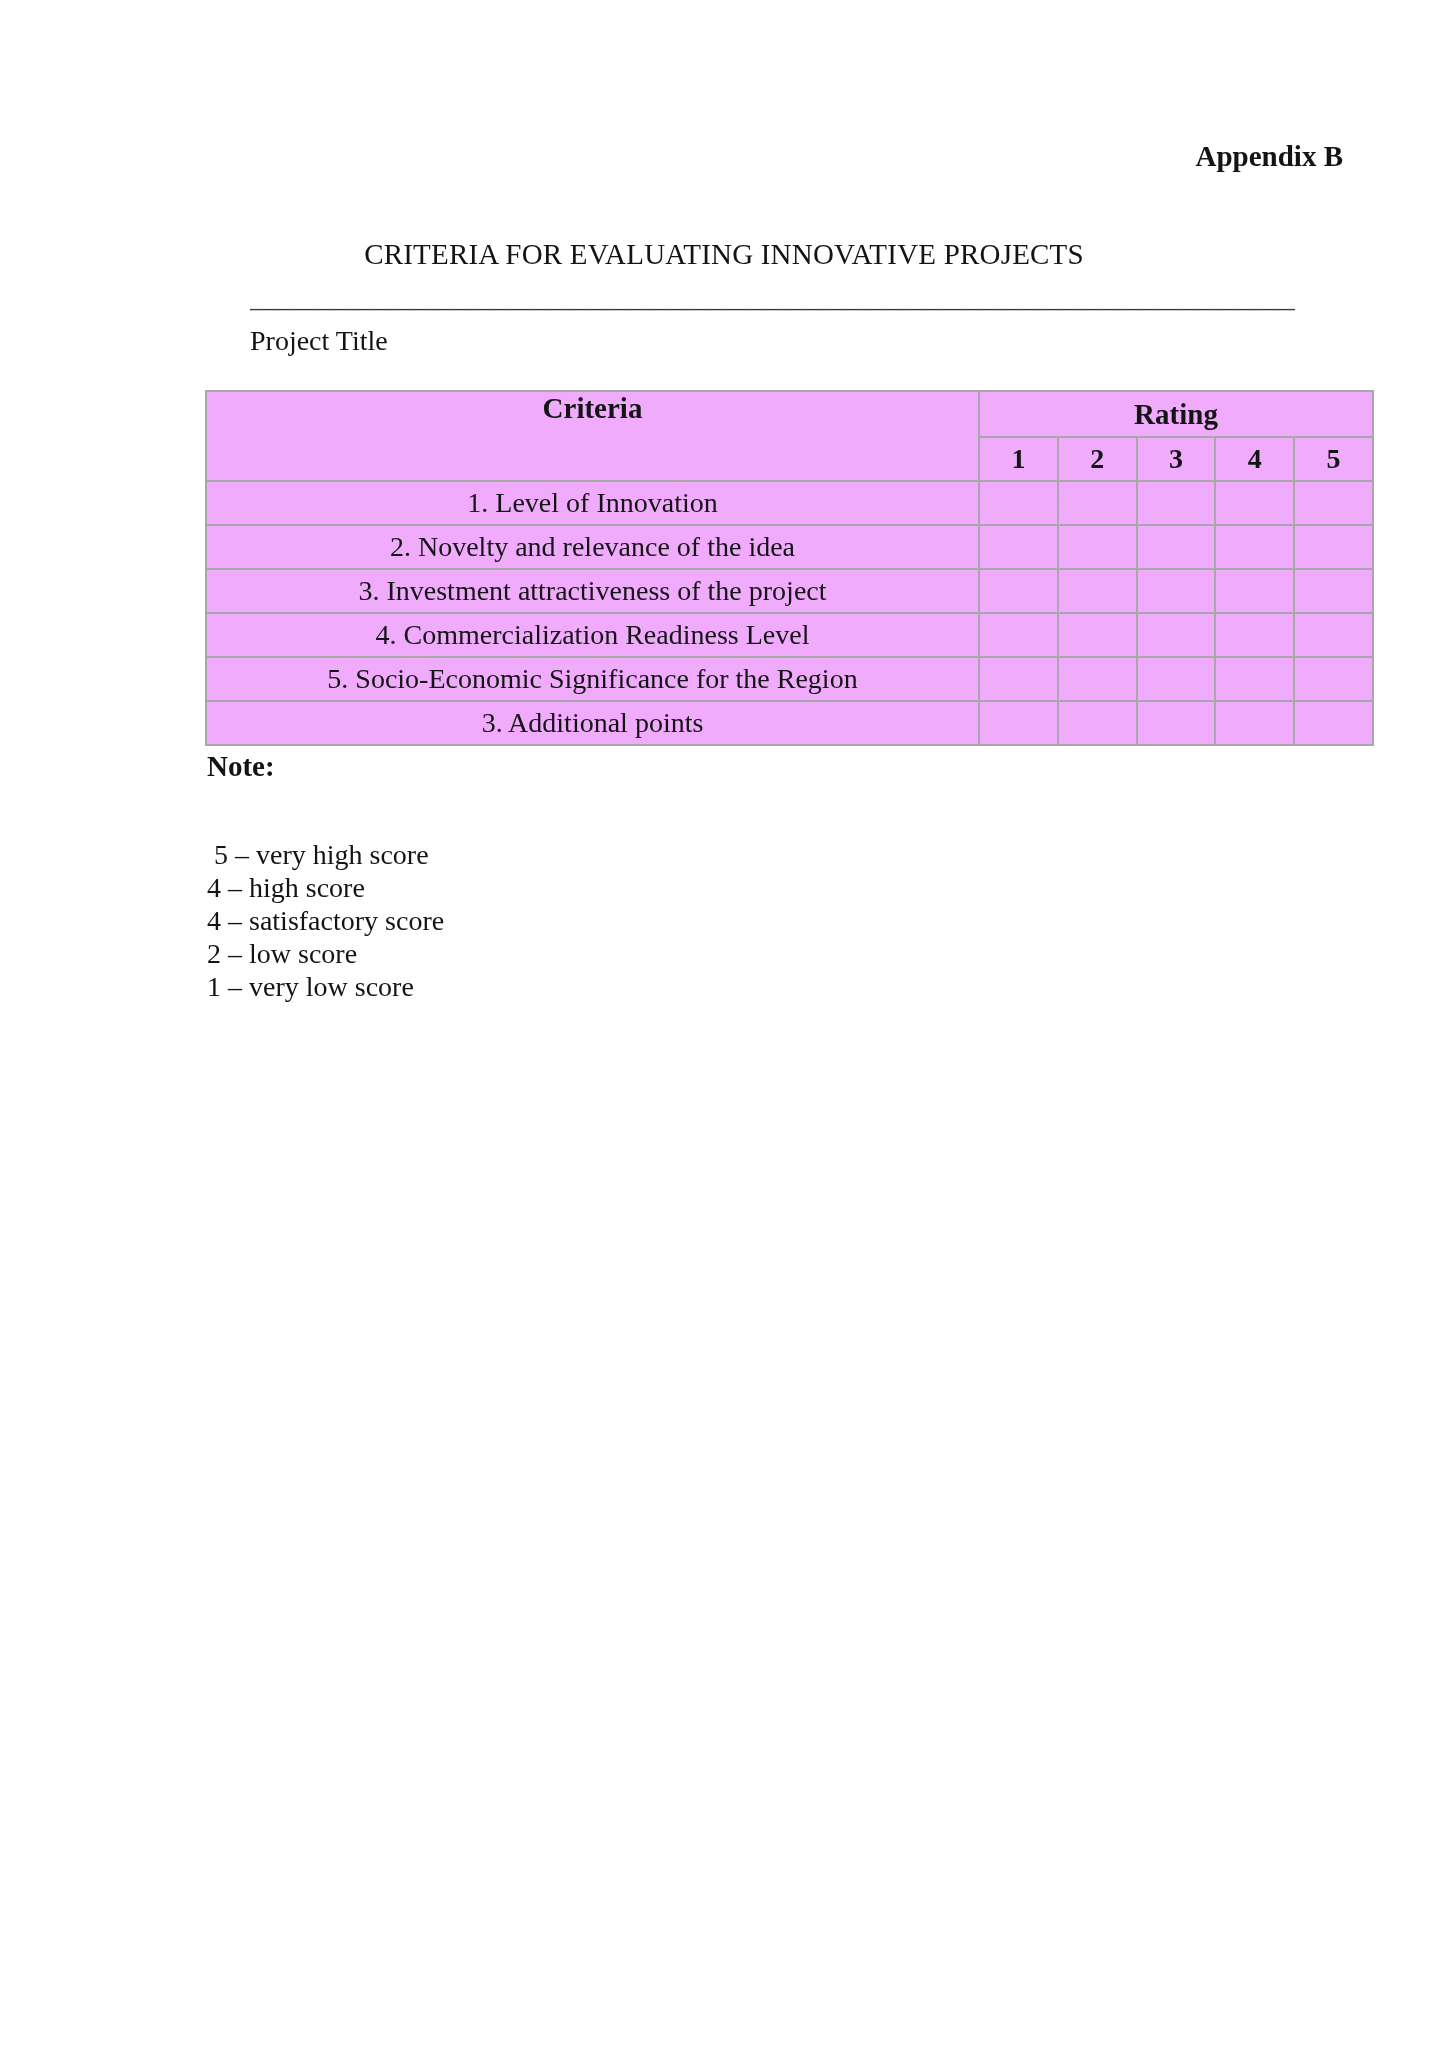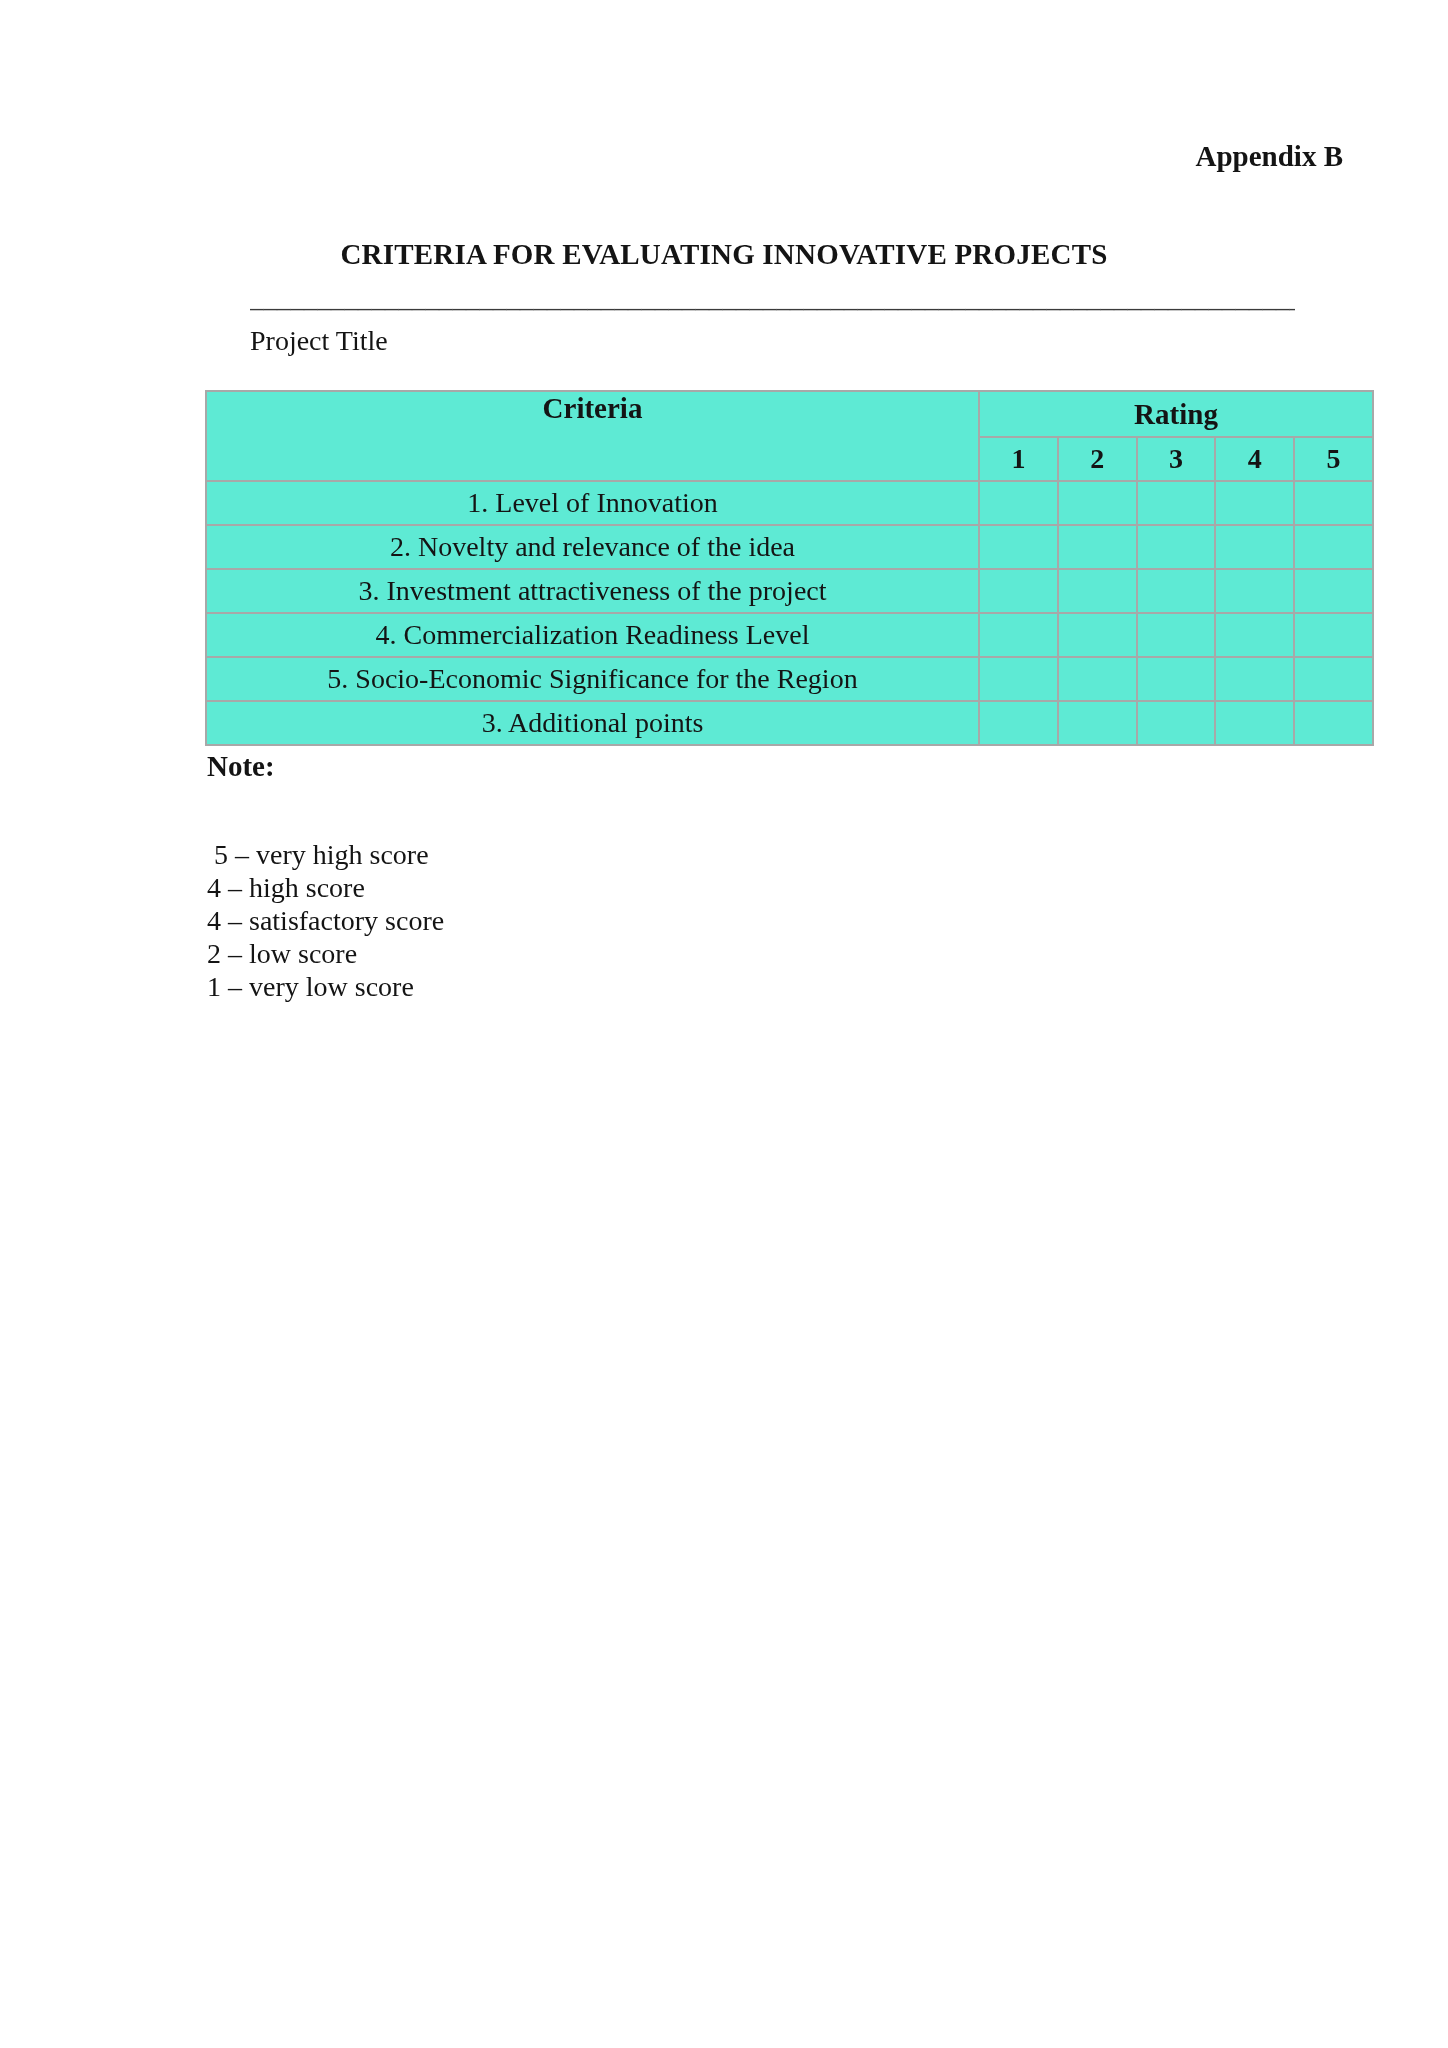--- a/index.html
+++ b/index.html
@@ -27,21 +27,21 @@
     white-space: nowrap;
   }
 
   .doc-title {
     position: absolute;
     top: 238px;
     left: 0;
     width: 1448px;
     text-align: center;
     font-size: 29px;
-    font-weight: bold;
+    font-weight: normal;
     letter-spacing: 0.2px;
   }
 
   .blank-line {
     position: absolute;
     top: 283px;
     left: 250px;
     width: 1045px;
     height: 30px;
     overflow: hidden;
@@ -65,21 +65,21 @@
     top: 390px;
     left: 205px;
     width: 1167px;
     border-collapse: collapse;
     table-layout: fixed;
   }
   table.criteria-table th,
   table.criteria-table td {
     border: 2px solid #a8a8a8;
     padding: 0;
-    background: #5eead4;
+    background: #f0abfc;
   }
   th.criteria-header {
     vertical-align: top;
     padding-top: 7px;
     text-align: center;
     font-size: 29px;
     font-weight: bold;
   }
   th.rating-header {
     text-align: center;

